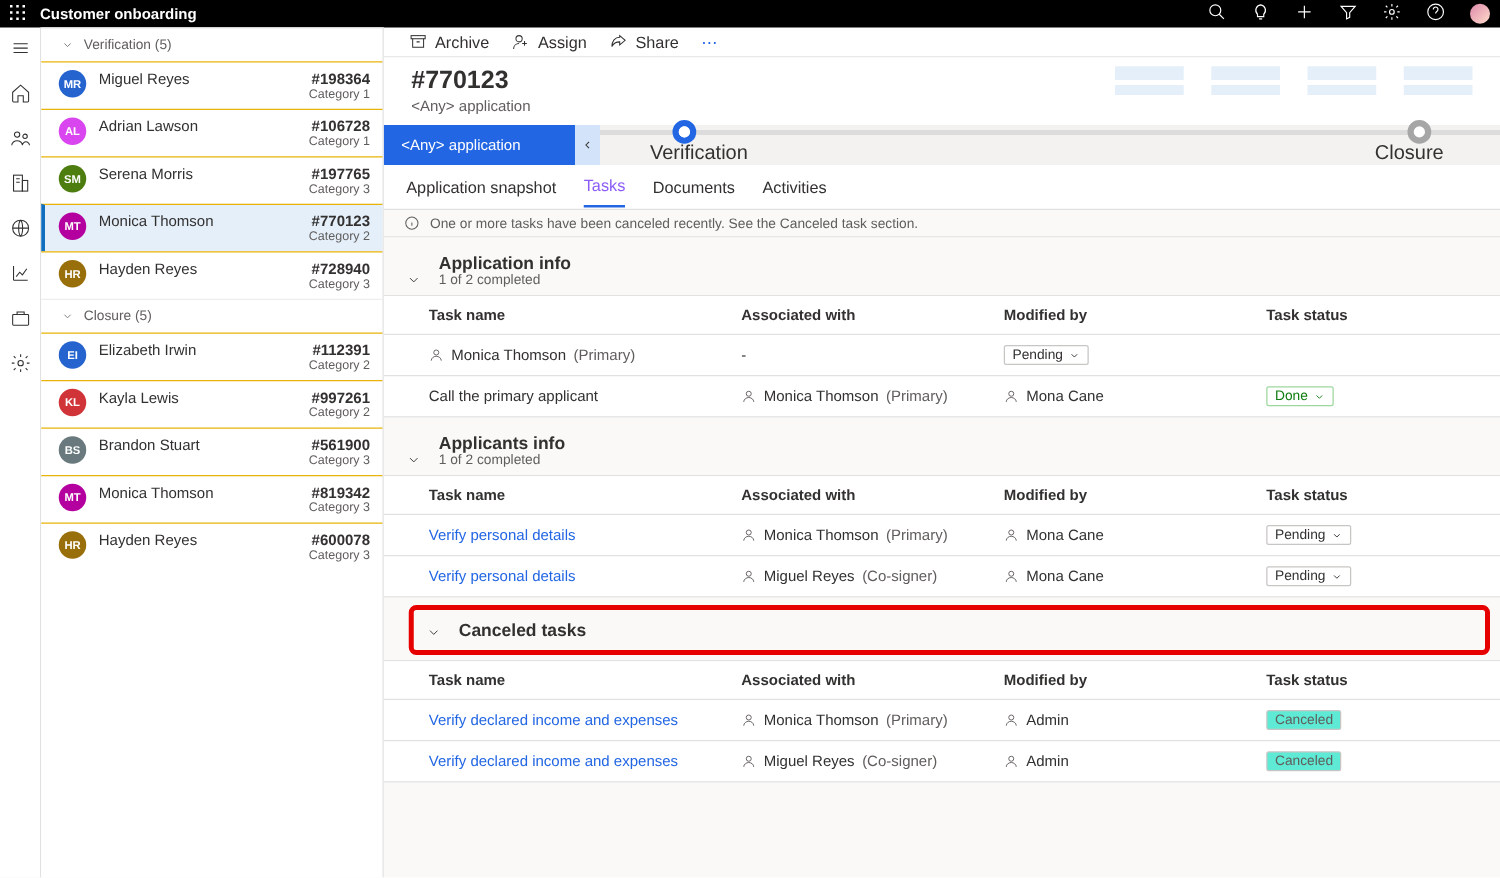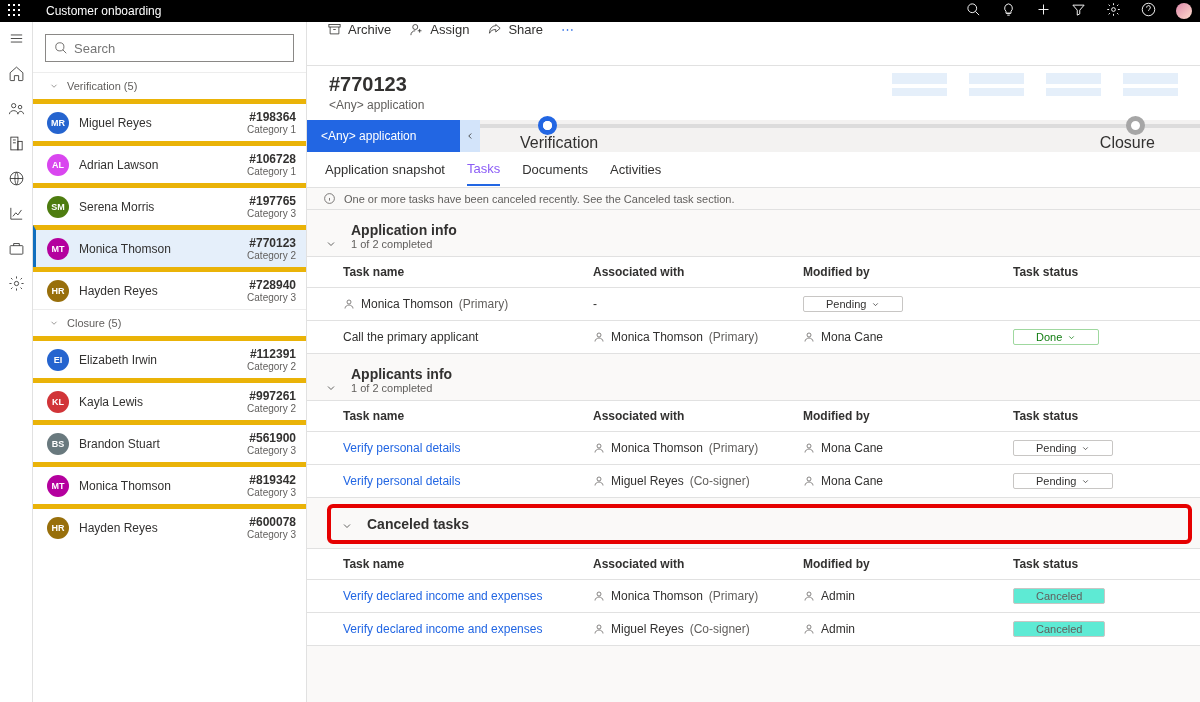--- a/index.html
+++ b/index.html
@@ -9,51 +9,51 @@
   --border:#e1e1e1;
   --txt:#323130;
   --txt-light:#605e5c;
   --bg-hover:#f3f2f1;
 }
 *{box-sizing:border-box;margin:0;padding:0;font-family:"Segoe UI",Tahoma,sans-serif}
 body{width:1200px;height:702px;overflow:hidden;color:var(--txt)}
 
 
 .topbar{height:22px;background:#000;color:#fff;display:flex;align-items:center;padding:0 8px;font-size:12px}
-.topbar .title{margin-left:24px;font-weight:400}
+.topbar .title{margin-left:10px;font-weight:700}
 .top-icons{margin-left:auto;display:flex;gap:20px;align-items:center}
 .top-icons svg{width:15px;height:15px;stroke:#fff;fill:none;stroke-width:1.5}
 .avatar-img{width:16px;height:16px;border-radius:50%;background:linear-gradient(135deg,#d8a,#fdc)}
 .waffle{width:14px;height:14px;position:relative}
 .waff-dots{display:grid;grid-template-columns:repeat(3,1fr);grid-template-rows:repeat(3,1fr);gap:2px;width:13px;height:13px}
 .waff-dots span{background:#fff;width:2px;height:2px}
 
 
 .shell{display:flex;height:680px}
 .nav{width:33px;border-right:1px solid var(--border);padding-top:8px;display:flex;flex-direction:column;align-items:center;gap:14px}
 .nav svg{width:17px;height:17px;stroke:#323130;fill:none;stroke-width:1.2}
 
 
 .side{width:274px;border-right:1px solid var(--border);display:flex;flex-direction:column;background:#fff}
 .search{margin:12px 12px 10px;display:flex;align-items:center;border:1px solid #8a8886;height:28px;padding:0 8px;gap:6px}
 .search svg{width:14px;height:14px;stroke:#605e5c;fill:none;stroke-width:1.5}
 .search input{border:none;outline:none;font-size:13px;flex:1}
 .group-head{font-size:11px;color:#605e5c;padding:7px 16px;border-top:1px solid #ededed;cursor:pointer;display:flex;align-items:center;gap:8px}
 .group-head svg{width:10px;height:10px;stroke:#605e5c;fill:none;stroke-width:1.5}
-.row{display:flex;align-items:center;padding:6px 10px 6px 14px;gap:10px;border-top:5px solid #eab308;cursor:pointer}
+.row{display:flex;padding:6px 10px 6px 14px;gap:10px;border-top:1px solid #eab308;cursor:pointer}
 .row.sel{background:#e5effa;border-left:3px solid var(--blue);padding-left:11px}
 .avatar{width:22px;height:22px;border-radius:50%;color:#fff;font-size:9px;font-weight:600;display:flex;align-items:center;justify-content:center;flex-shrink:0}
 .row-info{flex:1;font-size:12px}
 .row-right{text-align:right;font-size:12px}
 .row-right .id{font-weight:600}
 .row-right .cat{font-size:10px;color:#605e5c}
 
 
 .main{flex:1;display:flex;flex-direction:column;overflow:hidden}
-.cmdbar{height:44px;display:flex;align-items:flex-start;gap:18px;padding:0 20px;font-size:13px;border-bottom:1px solid var(--border)}
+.cmdbar{height:24px;display:flex;align-items:center;gap:18px;padding:0 20px;font-size:13px;border-bottom:1px solid var(--border)}
 .cmd{display:flex;align-items:center;gap:6px;cursor:pointer}
 .cmd svg{width:15px;height:15px;stroke:#323130;fill:none;stroke-width:1.3}
 .header-area{padding:7px 22px 8px;display:flex;align-items:flex-start;justify-content:space-between;background:#fff}
 .header-left h1{font-size:20px;font-weight:600}
 .header-left .sub{font-size:12px;color:#605e5c;margin-top:2px}
 .pl{display:flex;gap:22px}
 .pl div{width:55px}
 .plt{height:11px;background:#e5effa;margin-bottom:4px}
 .plb{height:8px;background:#e5effa;width:75%}
 
@@ -88,21 +88,21 @@
 .highlight{border:4px solid #e60000;border-radius:6px;margin:6px 8px 4px 20px}
 .highlight .sec-head{padding:8px 10px}
 
 .tbl{width:100%;font-size:12px;background:#fff;border-top:1px solid var(--border)}
 .thead,.trow{display:grid;grid-template-columns:250px 210px 210px 1fr;gap:0;align-items:center;padding:8px 18px 8px 36px;border-bottom:1px solid var(--border)}
 .thead{font-weight:600;background:#fff}
 .link{color:var(--blue2);cursor:pointer}
 .assoc{display:flex;align-items:center;gap:6px;color:#323130}
 .assoc svg{width:12px;height:12px;stroke:#605e5c;fill:none;stroke-width:1.5}
 .assoc .paren{color:#605e5c}
-.badge{display:inline-flex;align-items:center;gap:5px;border:1px solid #c8c6c4;border-radius:2px;padding:1px 22px;font-size:11px;cursor:pointer;background:#fff}
+.badge{display:inline-flex;align-items:center;gap:5px;border:1px solid #c8c6c4;border-radius:2px;padding:1px 6px;font-size:11px;cursor:pointer;background:#fff}
 .badge.green{color:var(--green);border-color:#9fd89f}
 .badge.grey{color:#605e5c;background:#5eead4}
 .badge svg{width:9px;height:9px;stroke:currentColor;fill:none;stroke-width:2}
 </style>
 </head>
 <body>
 
 <div class="topbar">
   <div class="waffle">
       <div class="waff-dots">
@@ -178,27 +178,20 @@
           <rect x="3" y="8" width="18" height="12" rx="1"></rect>
           <path d="M8 8V5h8v3"></path>
         </svg></span>
     <span><svg viewBox="0 0 24 24">
           <circle cx="12" cy="12" r="3"></circle>
           <path d="M12 2v3M12 19v3M4.2 4.2l2.1 2.1M17.7 17.7l2.1 2.1M2 12h3M19 12h3M4.2 19.8l2.1-2.1M17.7 6.3l2.1-2.1"></path>
         </svg></span>
   </div>
 
   <div class="side">
-    <div class="search">
-      <svg viewBox="0 0 24 24">
-          <circle cx="10" cy="10" r="7"></circle>
-          <line x1="15" y1="15" x2="21" y2="21"></line>
-        </svg>
-      <input placeholder="Search" style="">
-    </div>
 
     <div class="group-head">
       <svg viewBox="0 0 24 24">
           <polyline points="6 9 12 15 18 9"></polyline>
         </svg>
       <span>Verification (5)</span>
     </div>
     <div id="list-ver">
     <div class="row">
       <div class="avatar" style="background:#2564cf">MR</div>

